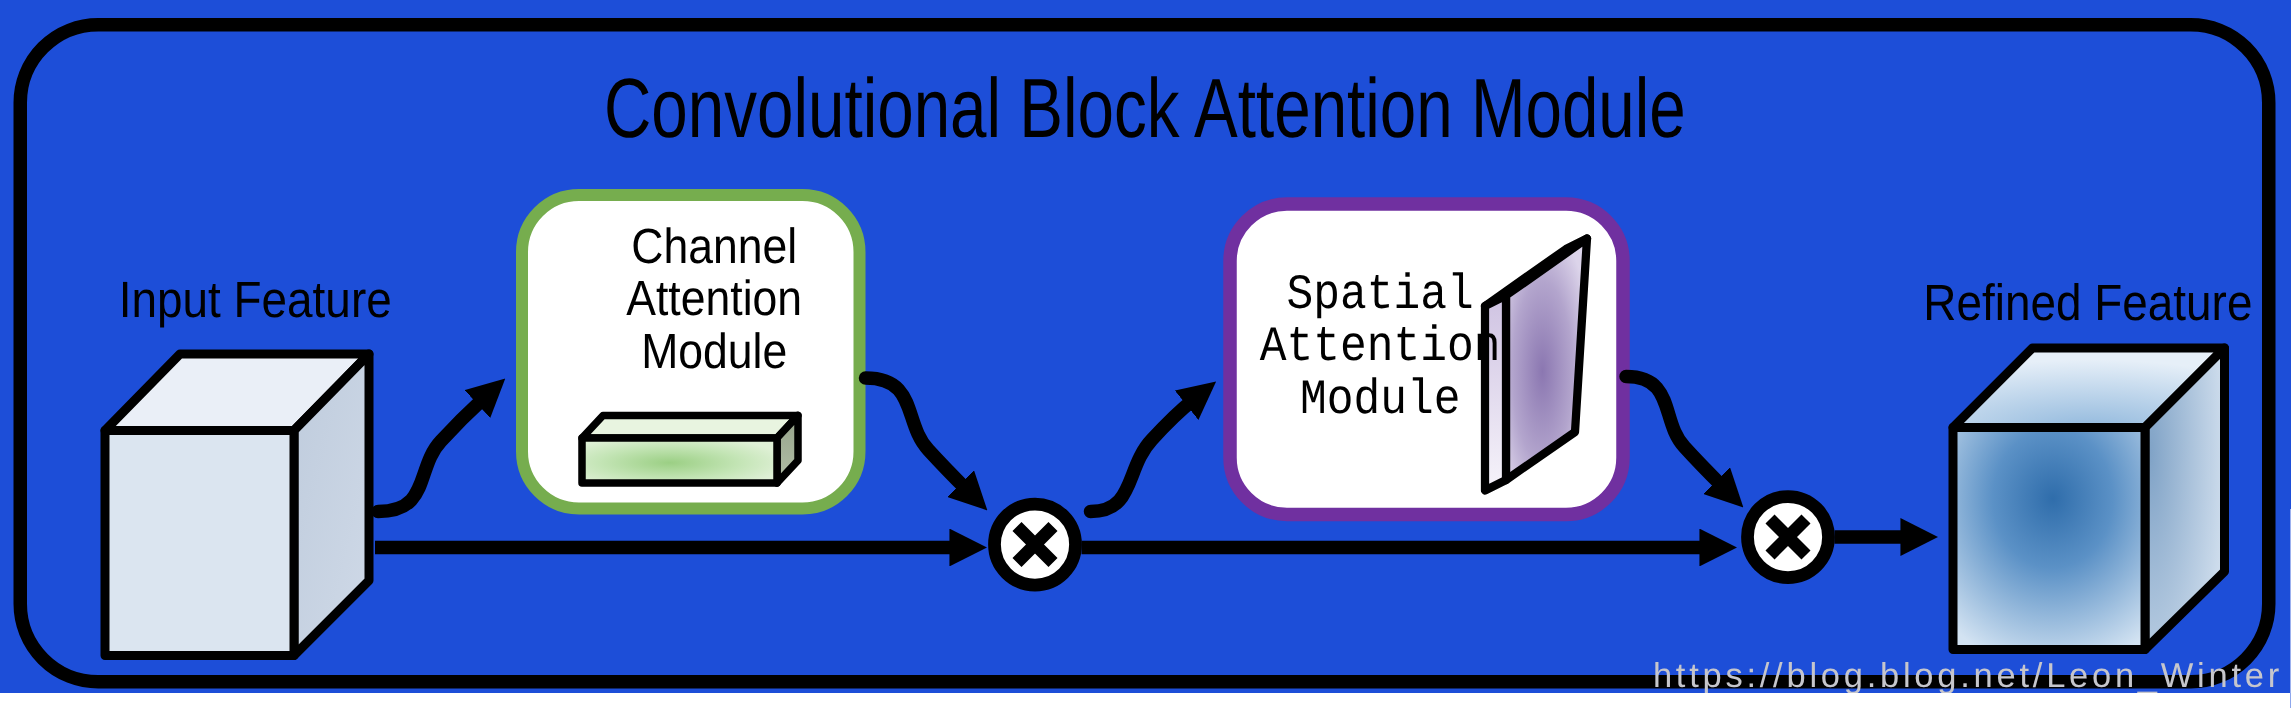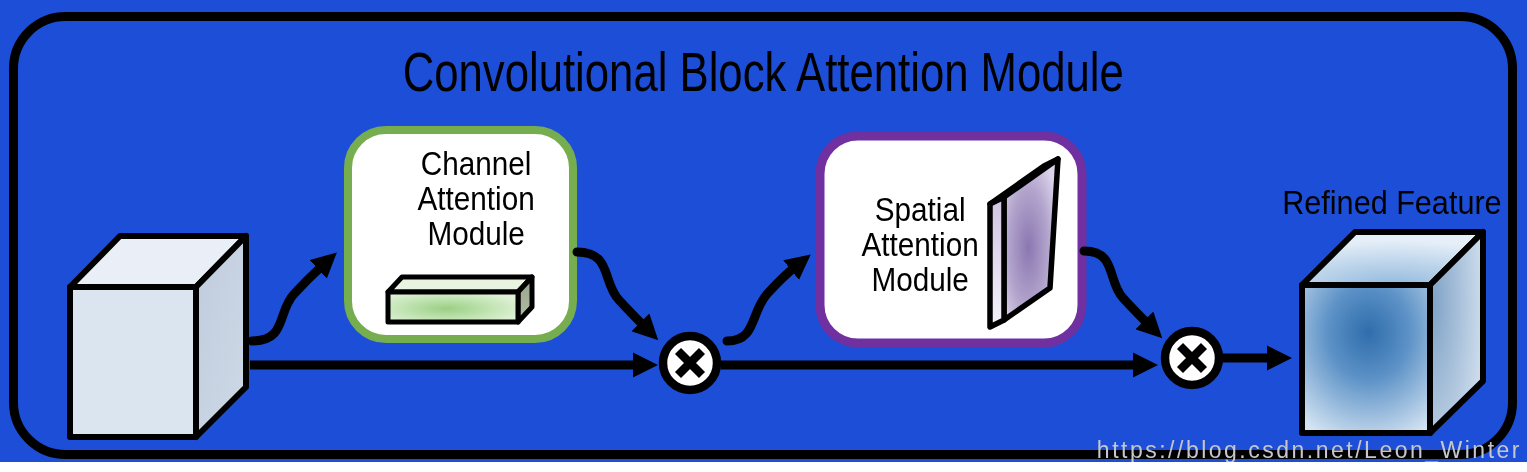--- a/index.html
+++ b/index.html
@@ -10,21 +10,21 @@
   .stage svg.scene{position:absolute;left:0;top:0;z-index:1;}
   .label{position:absolute;z-index:3;text-align:center;color:#000;}
   .squeeze{display:inline-block;transform:scaleX(0.9);transform-origin:50% 50%;white-space:pre-line;}
   .title{top:42px;left:0;width:1527px;font-size:56px;line-height:60px;}
   .title .squeeze{transform:scaleX(0.78);}
   .feature-label{font-size:34px;line-height:36px;}
   .input-label{left:20px;top:182px;width:300px;}
   .refined-label{left:1242px;top:184px;width:300px;}
   .module-label{font-size:33px;line-height:35px;}
   .channel-label{left:364px;top:146px;width:225px;}
-  .spatial-label{left:820px;top:192px;width:200px;}
+  .spatial-label{left:820px;top:179px;width:200px;font-family:Liberation Mono, monospace;}
   .watermark{
     position:absolute;z-index:5;left:1050px;top:438px;width:472px;text-align:right;
     font-size:23px;line-height:24px;letter-spacing:2.5px;color:#c6c6cc;
   }
 </style>
 </head>
 <body>
 
 <div class="stage">
 
@@ -123,32 +123,35 @@
     <g>
       <circle cx="1192" cy="358" r="27" fill="#ffffff" stroke="#000" stroke-width="8.5"></circle>
       <path d="M1180,346 L1204,370 M1204,346 L1180,370" stroke="#000" stroke-width="8.5" stroke-linecap="butt"></path>
     </g>
   </svg>
 
   <div class="label title">
     <span class="squeeze">Convolutional Block Attention Module</span>
   </div>
 
+  <div class="label feature-label input-label">
+    <span class="squeeze">Input Feature</span>
+  </div>
 
   <div class="label module-label channel-label">
     <span class="squeeze">Channel
 Attention
 Module</span>
   </div>
 
   <div class="label module-label spatial-label">
     <span class="squeeze">Spatial
 Attention
 Module</span>
   </div>
 
   <div class="label feature-label refined-label">
     <span class="squeeze">Refined Feature</span>
   </div>
 
-  <div class="watermark">https://blog.csdn.net/Leon_Winter</div>
+  <div class="watermark">https://blog.blog.net/Leon_Winter</div>
 
 </div>
 
 </body></html>

